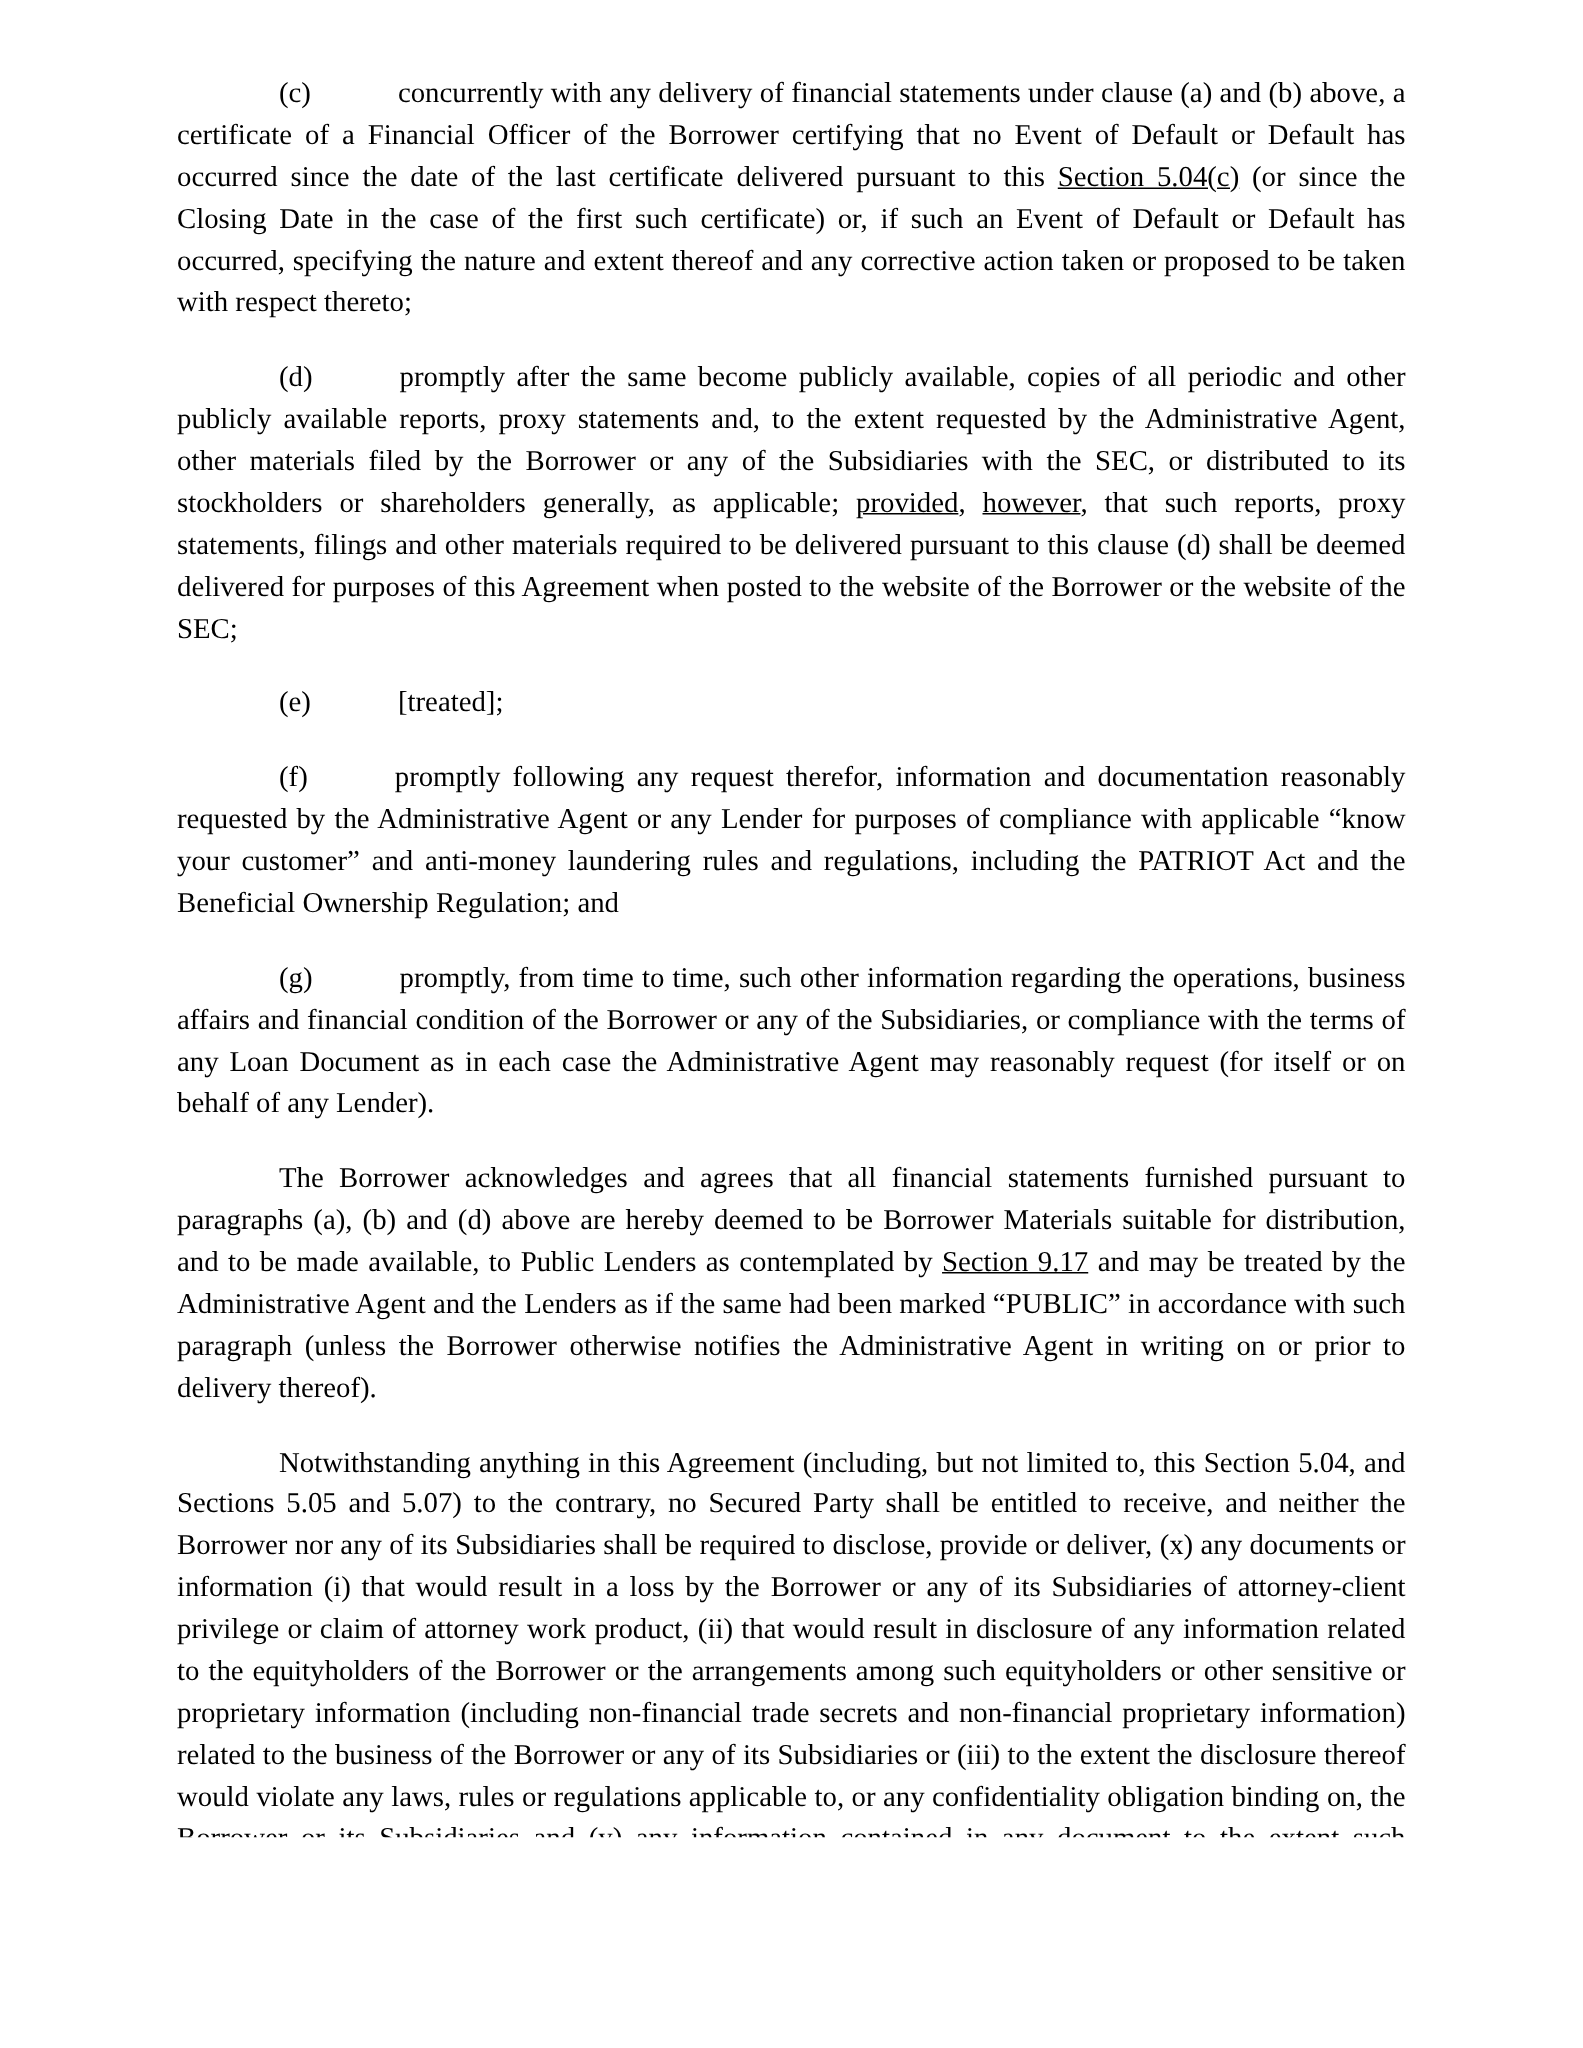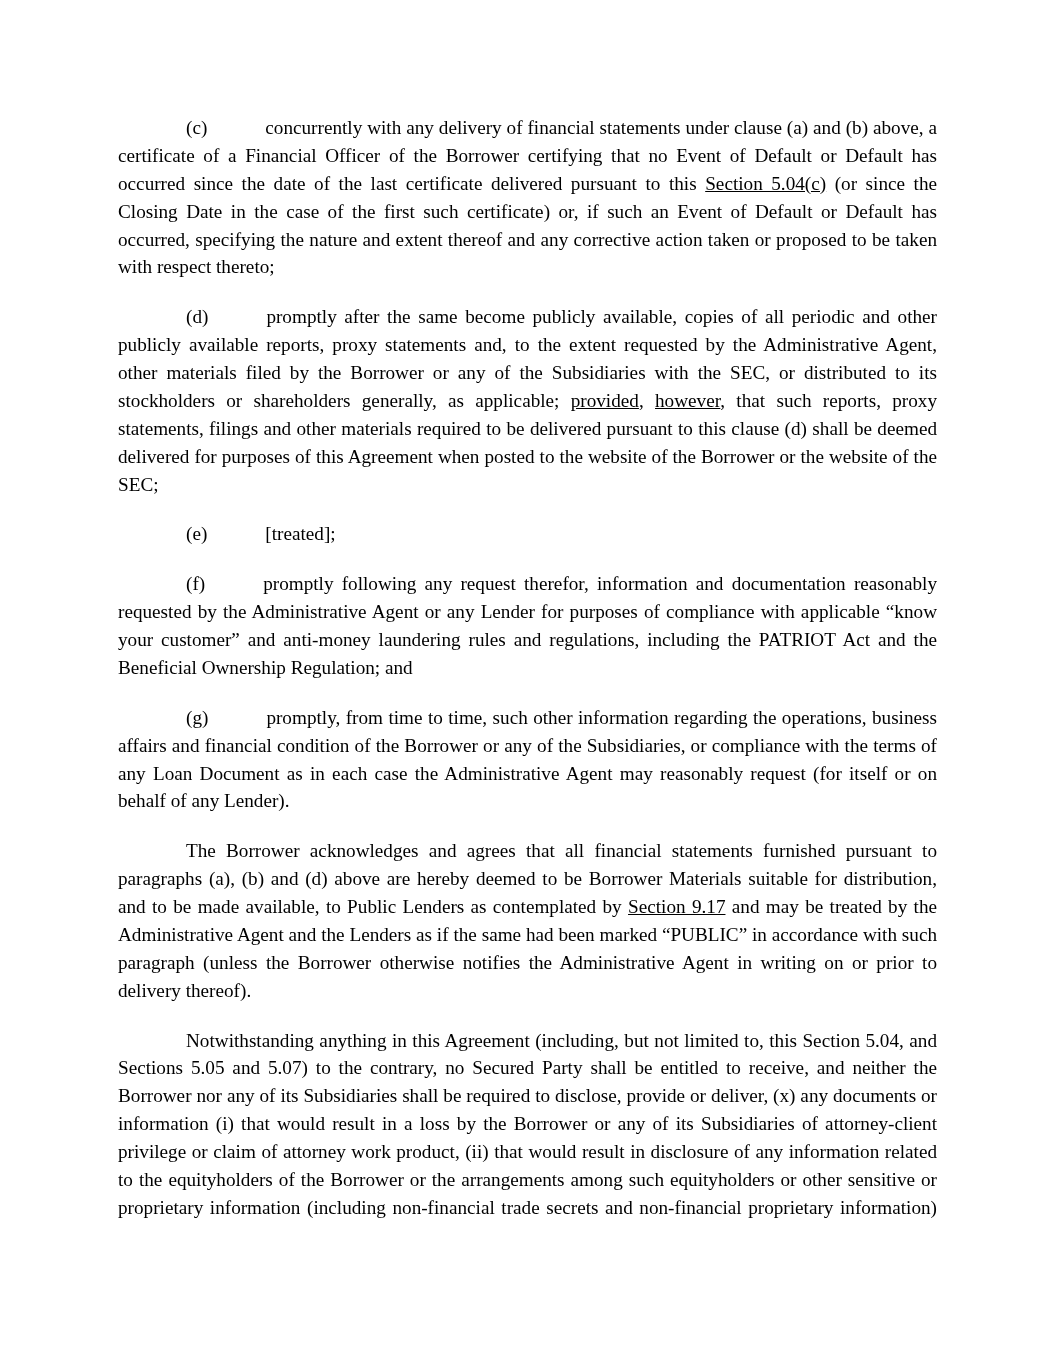--- a/index.html
+++ b/index.html
@@ -10,21 +10,21 @@
   body {
     font-family: "Liberation Serif", "DejaVu Serif", serif;
     color: #000000;
   }
   .page {
     position: relative;
     width: 1055px;
     height: 1225px;
     background: #ffffff;
     box-sizing: border-box;
-    padding: 114px 118px 0 118px;
+    padding: 49px 118px 0 118px;
     overflow: hidden;
   }
   .body-text {
     font-size: 19.2px;
     line-height: 1.452;
     text-align: justify;
     text-justify: inter-word;
   }
   p.para {
     margin: 0 0 22px 0;

